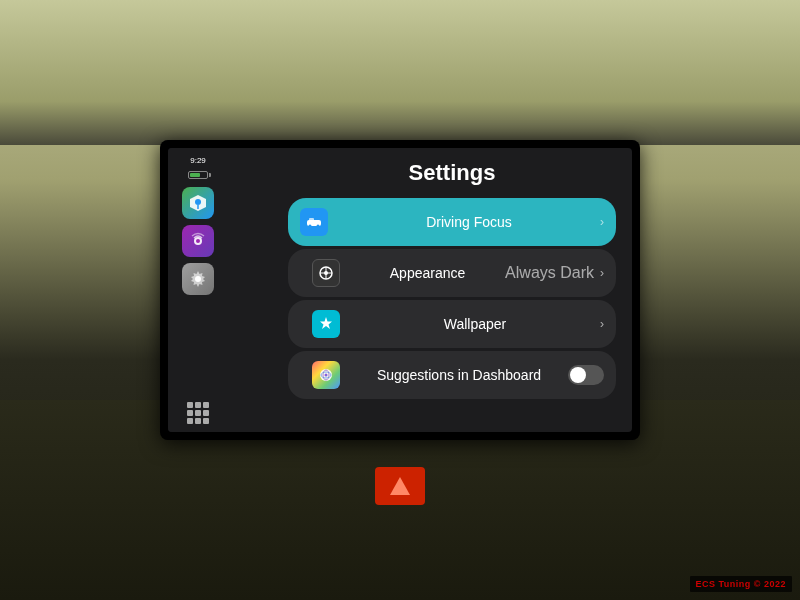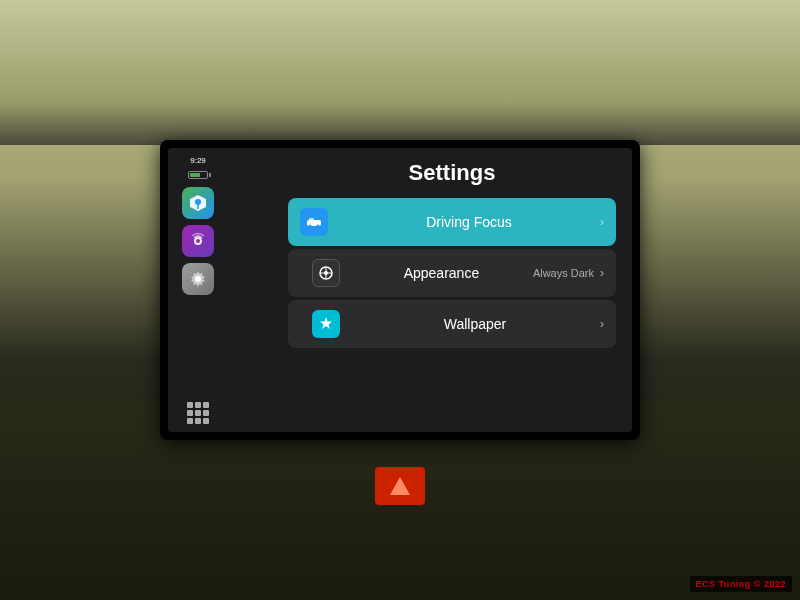--- a/index.html
+++ b/index.html
@@ -151,21 +151,21 @@
     .settings-list {
       display: flex;
       flex-direction: column;
       gap: 1px;
     }
 
     .settings-item {
       display: flex;
       align-items: center;
       padding: 10px 12px;
-      border-radius: 8px;
+      border-radius: 18px;
       cursor: pointer;
       position: relative;
       min-height: 44px;
     }
 
     .settings-item.highlighted {
       background: #2cb5c0;
     }
 
     .settings-item:not(.highlighted) {
@@ -194,21 +194,21 @@
     .item-icon.cyan-bg { background: #00bcd4; }
 
     .item-label {
       font-size: 14px;
       color: #fff;
       flex: 1;
       font-weight: 400;
     }
 
     .item-value {
-      font-size: 11px;
+      font-size: 16px;
       color: rgba(255,255,255,0.6);
       margin-right: 6px;
     }
 
     .chevron {
       color: rgba(255,255,255,0.6);
       font-size: 12px;
     }
 
     .toggle {
@@ -388,20 +388,32 @@
           <div class="settings-item">
             <div class="item-icon cyan-bg">
               <svg width="16" height="16" viewBox="0 0 16 16">
                 <path d="M8 1 L9.5 5.5 L14 5.5 L10.5 8.5 L12 13 L8 10 L4 13 L5.5 8.5 L2 5.5 L6.5 5.5 Z" fill="white"></path>
               </svg>
             </div>
             <span class="item-label">Wallpaper</span>
             <span class="chevron">›</span>
           </div>
 
+          <div class="settings-item">
+            <div class="siri-icon">
+              <svg width="16" height="16" viewBox="0 0 16 16">
+                <circle cx="8" cy="8" r="6" fill="white" opacity="0.9"></circle>
+                <ellipse cx="8" cy="8" rx="3" ry="5" fill="none" stroke="rgba(150,100,200,0.8)" stroke-width="1"></ellipse>
+                <ellipse cx="8" cy="8" rx="5" ry="3" fill="none" stroke="rgba(100,150,230,0.8)" stroke-width="1"></ellipse>
+                <circle cx="8" cy="8" r="1.5" fill="rgba(120,80,220,0.9)"></circle>
+              </svg>
+            </div>
+            <span class="item-label">Suggestions in Dashboard</span>
+            <div class="toggle"></div>
+          </div>
 
         </div>
       </div>
     </div>
   </div>
 
   <div class="hazard-button" style="position:absolute; bottom:95px; left:50%; transform:translateX(-50%); width:50px; height:38px; background:#cc2200; display:flex; align-items:center; justify-content:center; border-radius:4px;">
     <div class="hazard-triangle" style="width:0; height:0; border-left:10px solid transparent; border-right:10px solid transparent; border-bottom:18px solid #ff8866;"></div>
   </div>
 

